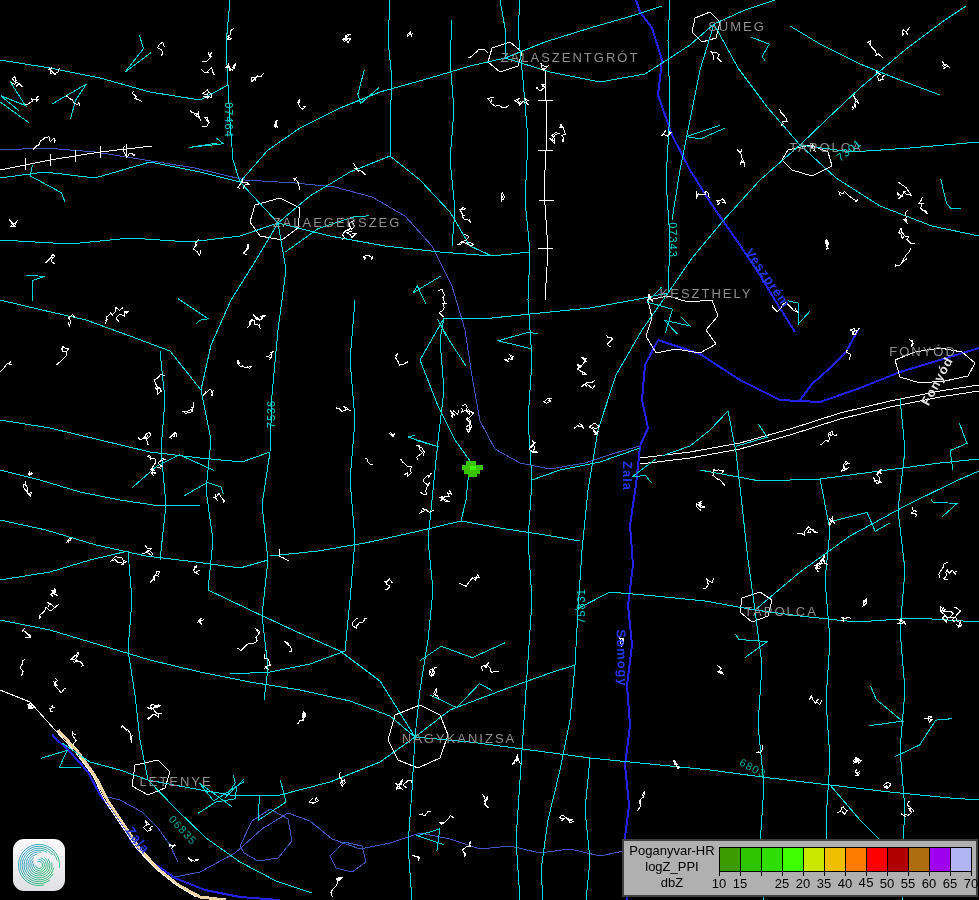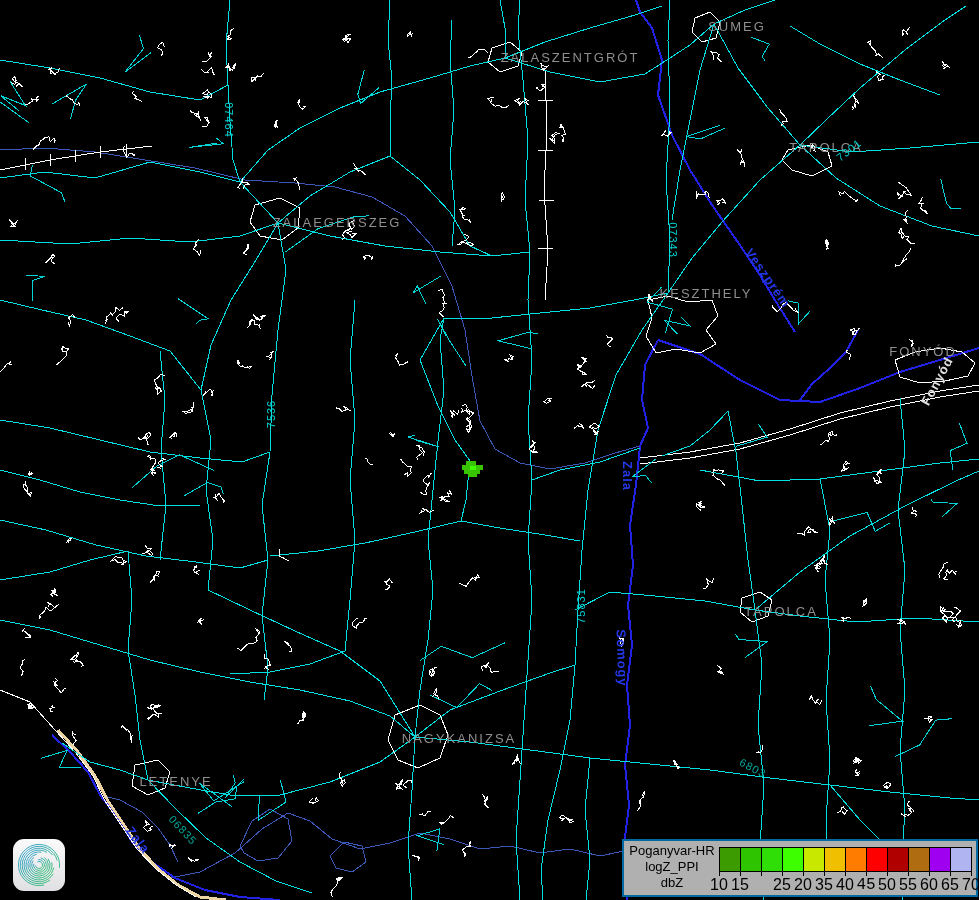--- a/index.html
+++ b/index.html
@@ -13,30 +13,30 @@
   #map .wh{stroke:#ffffff;stroke-width:1;fill:none;}
   #map .tan{stroke:#ecd4a4;stroke-width:3;fill:none;}
   #map .vil{stroke:#ffffff;stroke-width:1;fill:none;}
   #labels{position:absolute;left:0;top:0;width:100%;height:100%;}
   .mlabel{position:absolute;white-space:nowrap;transform-origin:center center;}
   .city{font-size:13px;letter-spacing:2px;color:#8f8f8f;}
   .road{font-size:11px;letter-spacing:1px;color:#00d4d4;}
   .region{font-size:13px;font-weight:bold;letter-spacing:1px;color:#2438e8;}
   #title{position:absolute;left:8px;top:9px;color:#ffffff;font-size:14px;letter-spacing:.3px;}
   #legendbox{position:absolute;left:622px;top:839px;width:352px;height:54px;
-             background:#b0b0b0;border:2px solid #0369a1;}
+             background:#b0b0b0;border:2px solid #404040;}
   #legtext{position:absolute;left:2px;top:2px;width:92px;text-align:center;
            color:#000;font-size:13px;line-height:16px;}
   #legbar{position:absolute;left:95px;top:6px;height:23px;display:flex;border:1px solid #000;box-sizing:content-box;}
   .legcell{width:20px;height:23px;border-right:1px solid #000;}
   .legcell:last-child{border-right:none;}
   #legticks{position:absolute;left:0;top:30px;width:100%;height:6px;}
   .ltick{position:absolute;width:1px;height:5px;background:#000;top:0;}
   #leglabels{position:absolute;left:0;top:35px;width:100%;height:14px;}
-  .llab{position:absolute;width:24px;text-align:center;font-size:16px;color:#000;top:0;}
+  .llab{position:absolute;width:24px;text-align:center;font-size:13px;color:#000;top:0;}
   #logo{position:absolute;left:13px;top:839px;width:52px;height:52px;border-radius:11px;
         background:linear-gradient(#fafafa,#e0e0e4);}
   #logo svg{position:absolute;left:0;top:0;}
 </style>
 </head>
 <body>
 
 <div id="screen">
   <svg id="map" width="979" height="900" viewBox="0 0 979 900">
       <g>

